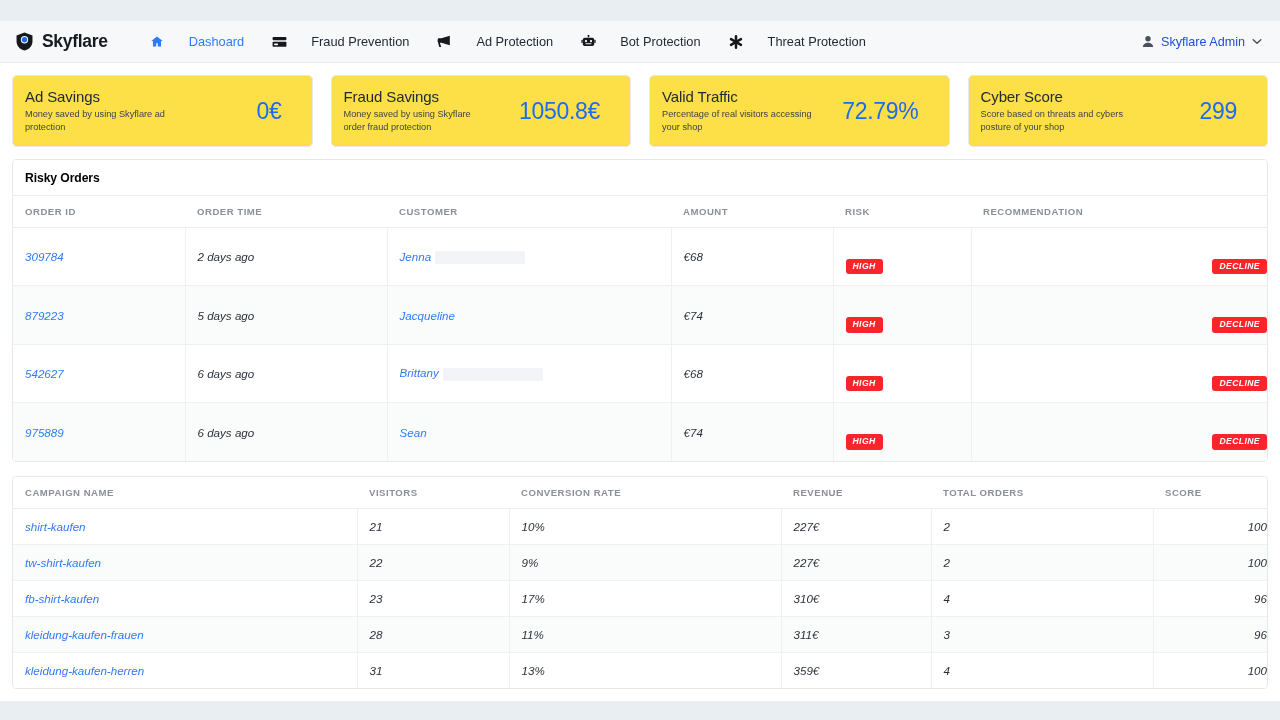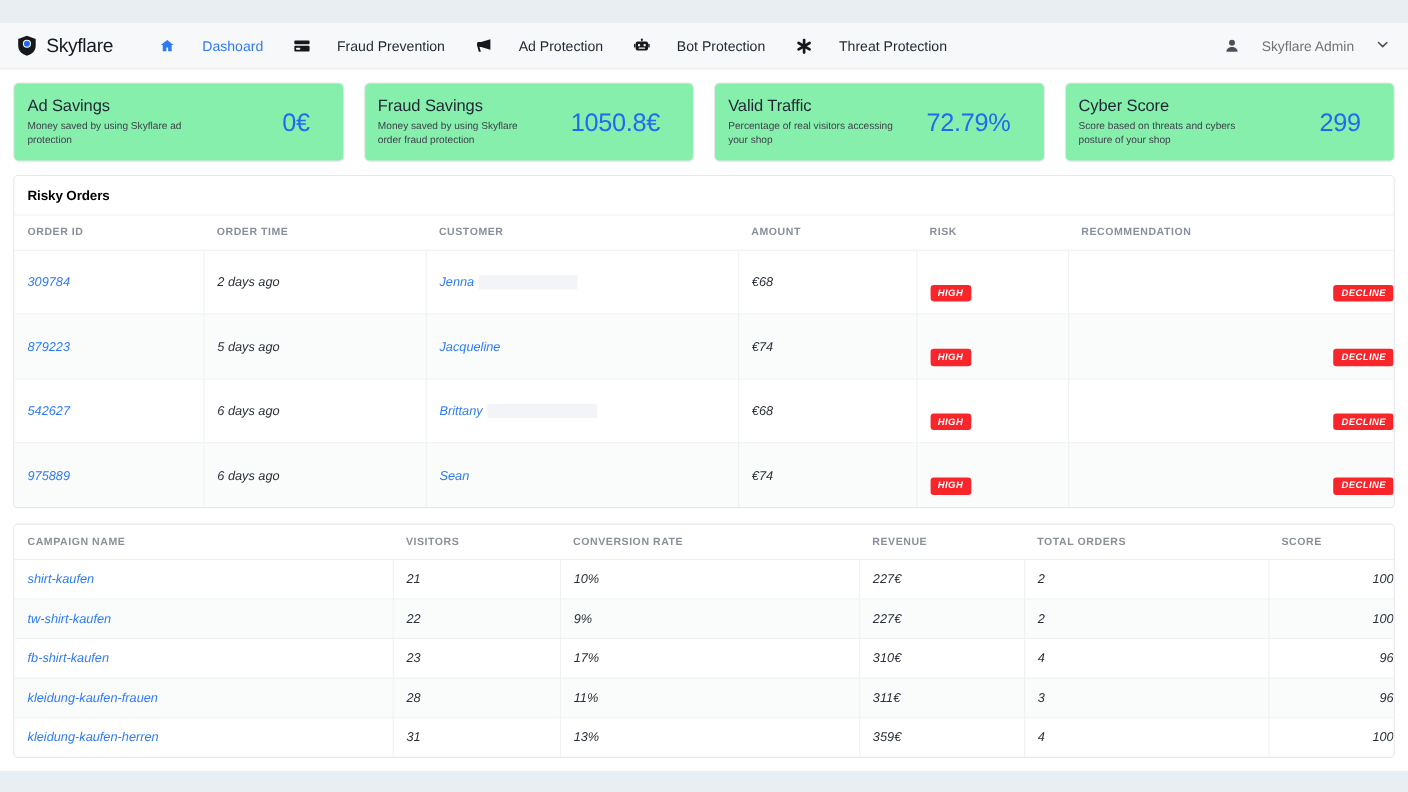--- a/index.html
+++ b/index.html
@@ -47,21 +47,21 @@
   .brand {
     display: flex;
     align-items: center;
     gap: 7px;
     margin-right: 28px;
     padding-left: 4px;
   }
   .brand-mark { width: 21px; height: 21px; display: block; }
   .brand-name {
     font-size: 17.5px;
-    font-weight: 400;
+    font-weight: 700;
     letter-spacing: -0.3px;
     color: #161b22;
   }
 
   .nav-links {
     display: flex;
     align-items: center;
     gap: 0px;
   }
   .nav-item {
@@ -81,23 +81,23 @@
     justify-content: center;
     width: 15px;
     height: 14px;
   }
   .nav-icon svg { display: block; }
 
   .nav-right {
     margin-left: auto;
     display: flex;
     align-items: center;
-    gap: 20px;
+    gap: 6px;
     font-size: 12.6px;
-    color: #737373;
+    color: #1d4ed8;
     cursor: pointer;
     padding-right: 4px;
   }
   .caret {
     font-size: 10px;
     color: #4a515b;
     margin-left: 1px;
   }
 
   
@@ -111,21 +111,21 @@
   
   .stat-row {
     display: flex;
     gap: 18px;
     margin-bottom: 12px;
   }
   .stat-card {
     flex: 1 1 0;
     border: 1px solid #e6e8eb;
     border-radius: 5px;
-    background: #86efac;
+    background: #fde047;
     height: 72px;
     display: flex;
     align-items: center;
     padding: 0 16px 0 12px;
   }
   .stat-text { flex: 0 0 auto; max-width: 60%; }
   .stat-title {
     font-size: 15px;
     font-weight: 400;
     color: #1f2733;

